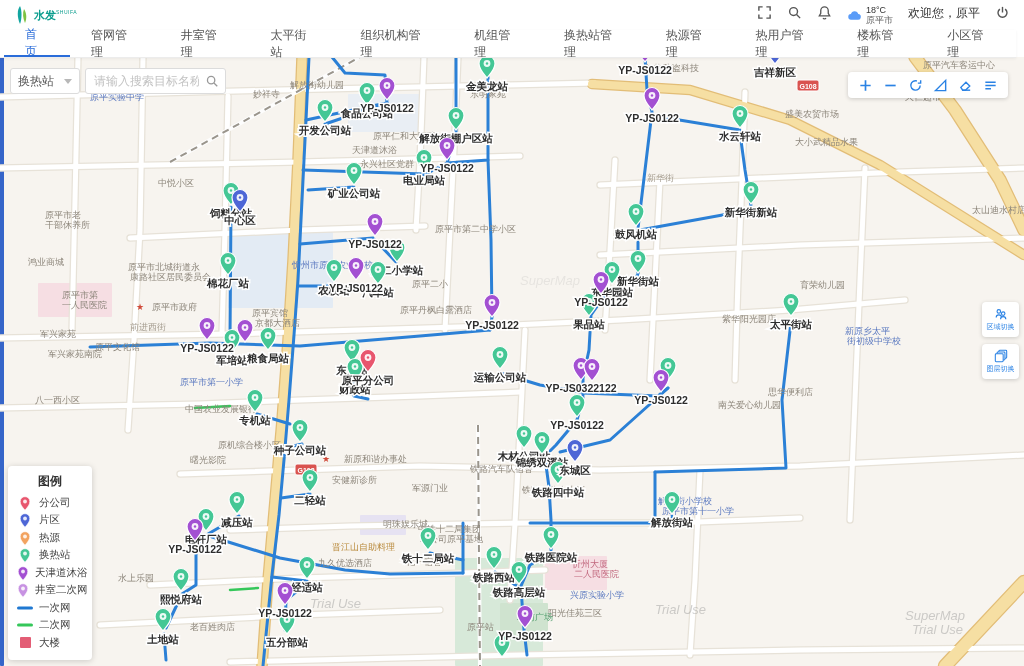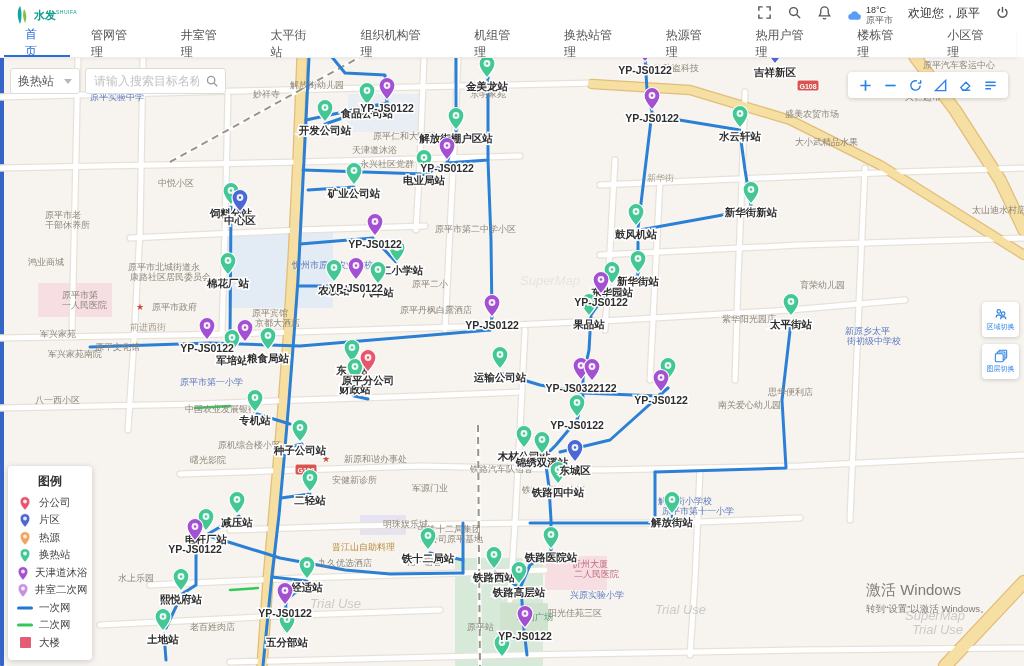--- a/index.html
+++ b/index.html
@@ -844,19 +844,15 @@
             <span class="licon">
               <svg width="11" height="11">
                 <rect width="11" height="11" rx="1" fill="#e35d75"></rect>
               </svg>
             </span>
             <span>大楼</span>
           </div>
         </div>
     </div>
 
-    <div class="activate">
-      <div class="a1">激活 Windows</div>
-      <div class="a2">转到“设置”以激活 Windows。</div>
-    </div>
   </div>
 
 </div>
 
 </body></html>

